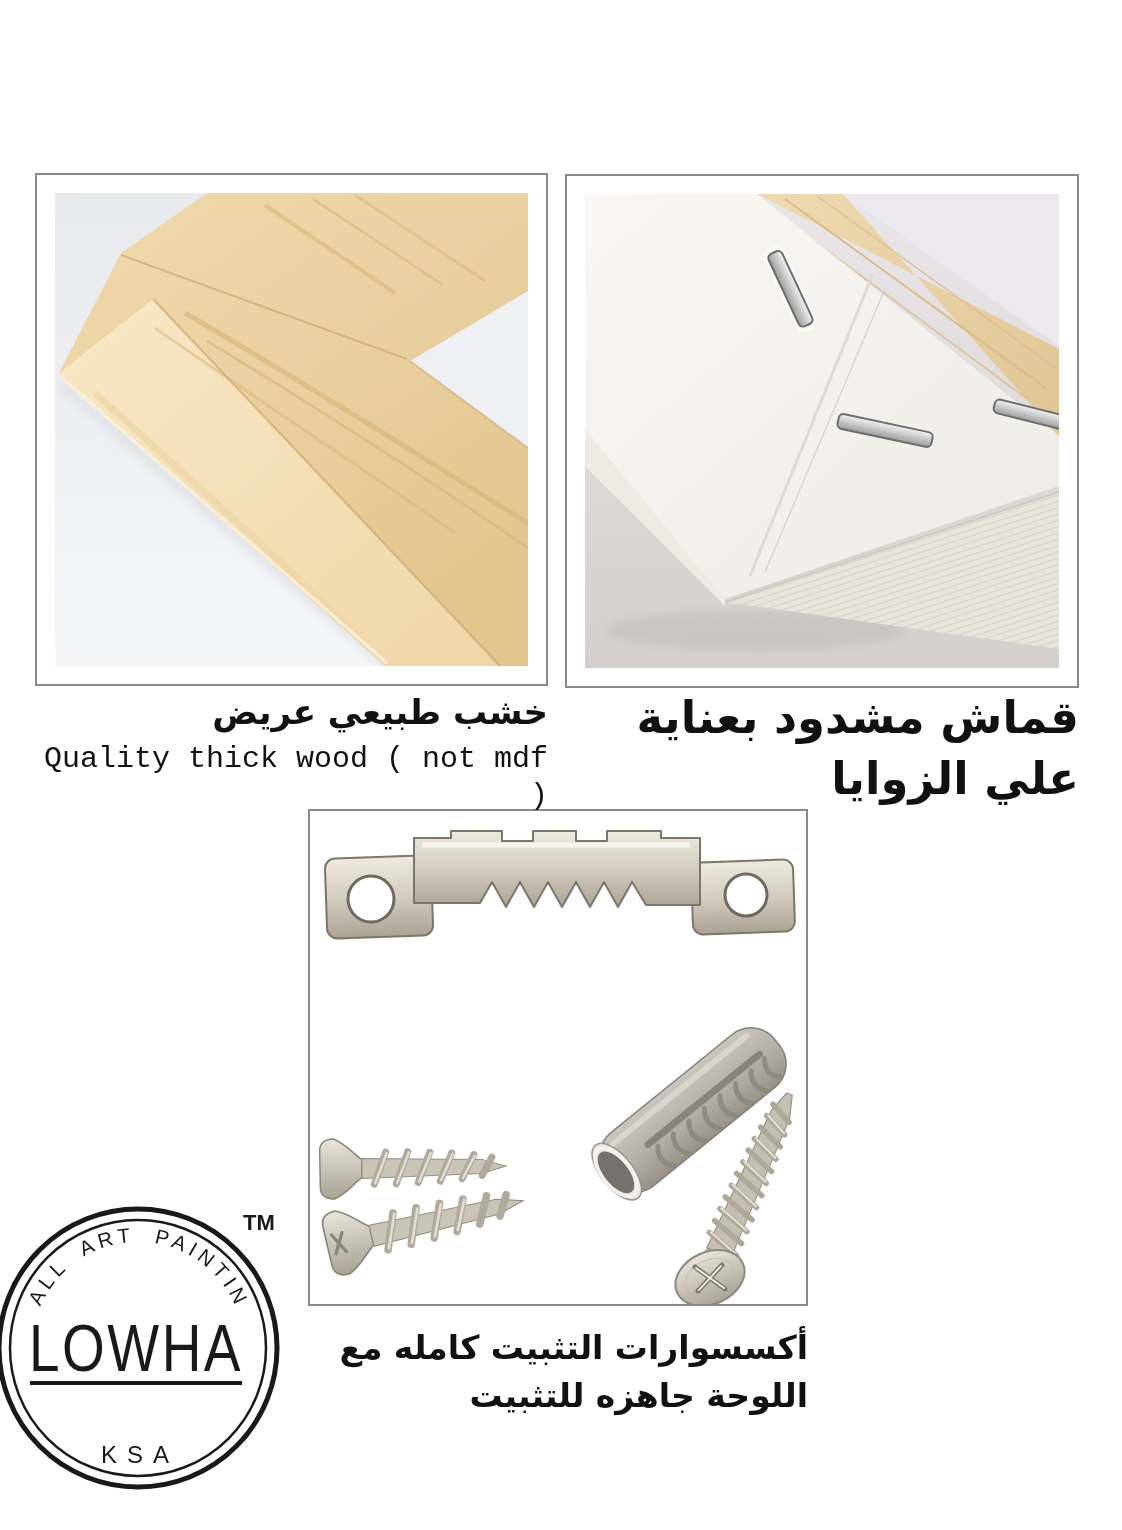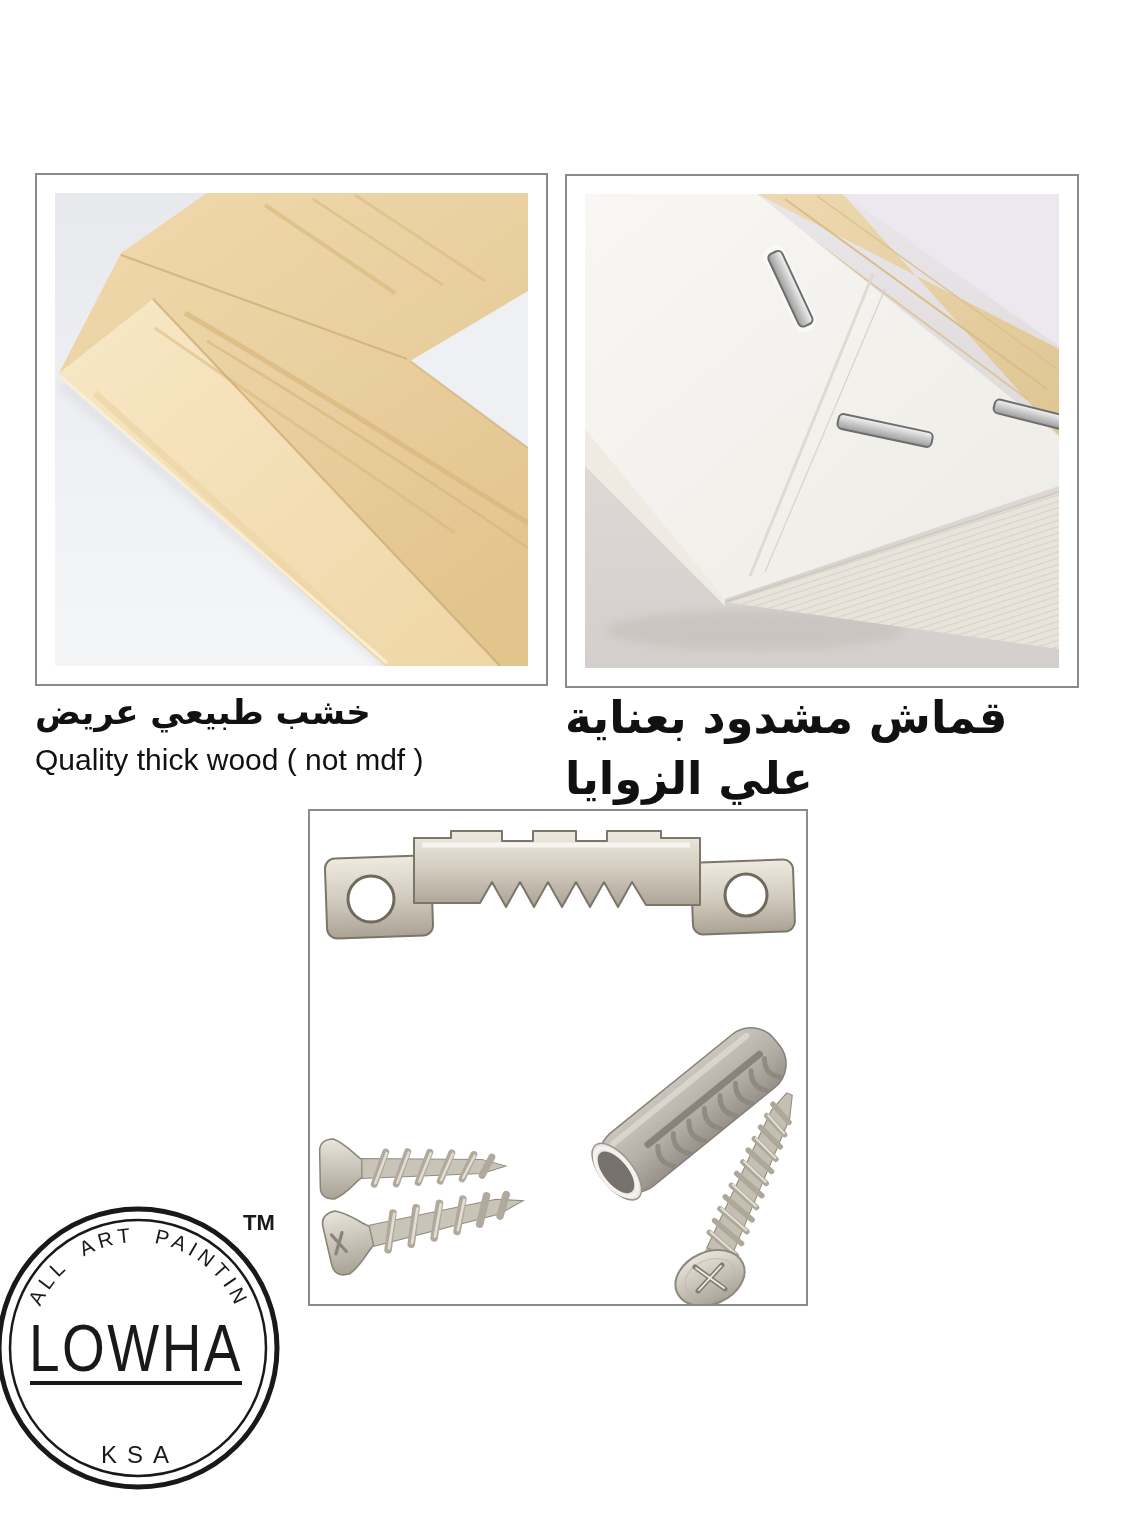--- a/index.html
+++ b/index.html
@@ -3,26 +3,26 @@
 <meta charset="utf-8">
 <style>
   html,body{margin:0;padding:0;background:#ffffff;}
   #stage{position:relative;width:1122px;height:1530px;background:#ffffff;overflow:hidden;
          font-family:"Liberation Sans",sans-serif;color:#111111;}
   .photo-box{position:absolute;background:#ffffff;border:2px solid #8a8a8a;box-sizing:border-box;}
   .photo-box .inner{width:100%;height:100%;}
   #box-wood{left:35px;top:173px;width:513px;height:513px;padding:18px;}
   #box-canvas{left:565px;top:174px;width:514px;height:514px;padding:18px;}
   #box-hw{left:308px;top:809px;width:500px;height:497px;}
-  .caption{position:absolute;text-align:left;}
+  .caption{position:absolute;text-align:right;}
   #cap-wood{left:35px;top:690px;width:513px;}
   #cap-canvas{left:565px;top:688px;width:514px;}
   #cap-hw{left:308px;top:1324px;width:500px;}
   .ar{direction:rtl;font-family:"DejaVu Sans",sans-serif;font-weight:700;font-size:34px;line-height:1.35;}
-  .en{font-size:30px;line-height:1.25;margin-top:5px;}
+  .en{font-size:30px;line-height:1.25;margin-top:5px;font-family:Liberation Mono, monospace;}
   .en-narrow{max-width:360px;margin-left:auto;margin-right:auto;}
   .ar-sm{font-size:33px;line-height:1.45;}
   #logo{position:absolute;left:-8px;top:1197px;width:292px;height:300px;}
   svg text{font-family:"Liberation Sans",sans-serif;}
 </style>
 </head>
 <body>
 
 <div id="stage">
 
@@ -274,20 +274,24 @@
 
   <div class="caption" id="cap-wood">
     <div class="ar" dir="rtl">خشب طبيعي عريض</div>
     <div class="en">Quality thick wood ( not mdf )</div>
   </div>
 
   <div class="caption" id="cap-canvas">
     <div class="ar" dir="rtl" style="font-size:45px">قماش مشدود بعناية علي الزوايا</div>
   </div>
 
+  <div class="caption" id="cap-hw">
+    <div class="ar ar-sm" dir="rtl">أكسسوارات التثبيت كامله مع</div>
+    <div class="ar ar-sm" dir="rtl">اللوحة جاهزه للتثبيت</div>
+  </div>
 
   <svg id="logo" viewBox="0 0 292 300">
     <circle cx="146" cy="151" r="139" fill="none" stroke="#191919" stroke-width="5"></circle>
     <circle cx="146" cy="151" r="128" fill="none" stroke="#191919" stroke-width="2.5"></circle>
     <defs>
       <path id="lg-arc" d="M46.4,114.7 A106,106 0 0 1 245.6,114.7"></path>
     </defs>
     <text font-size="20.5" letter-spacing="4.5" word-spacing="9" fill="#191919">
       <textPath href="#lg-arc" startOffset="50%" text-anchor="middle">WALL ART PAINTING</textPath>
     </text>

